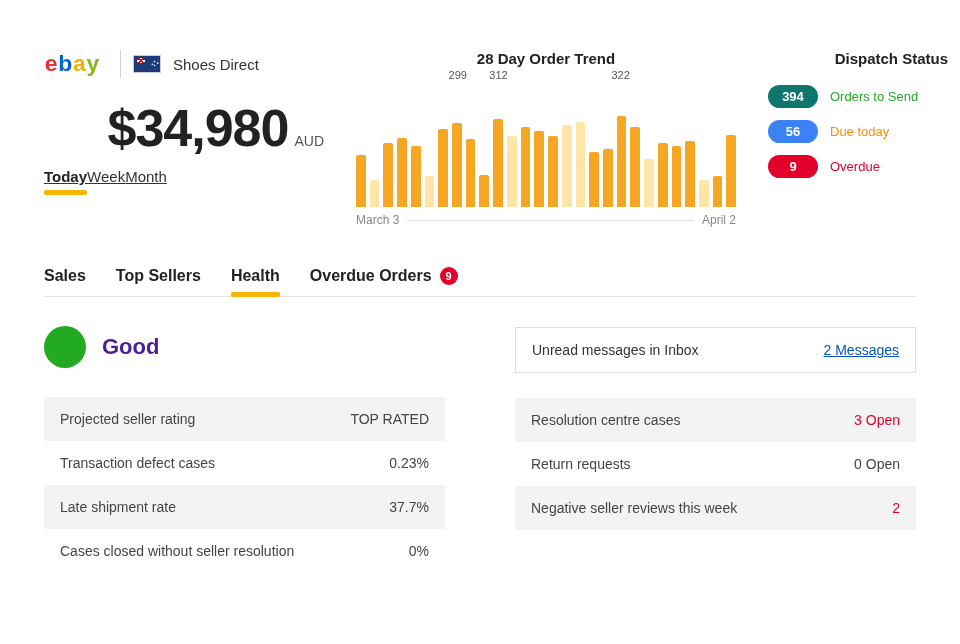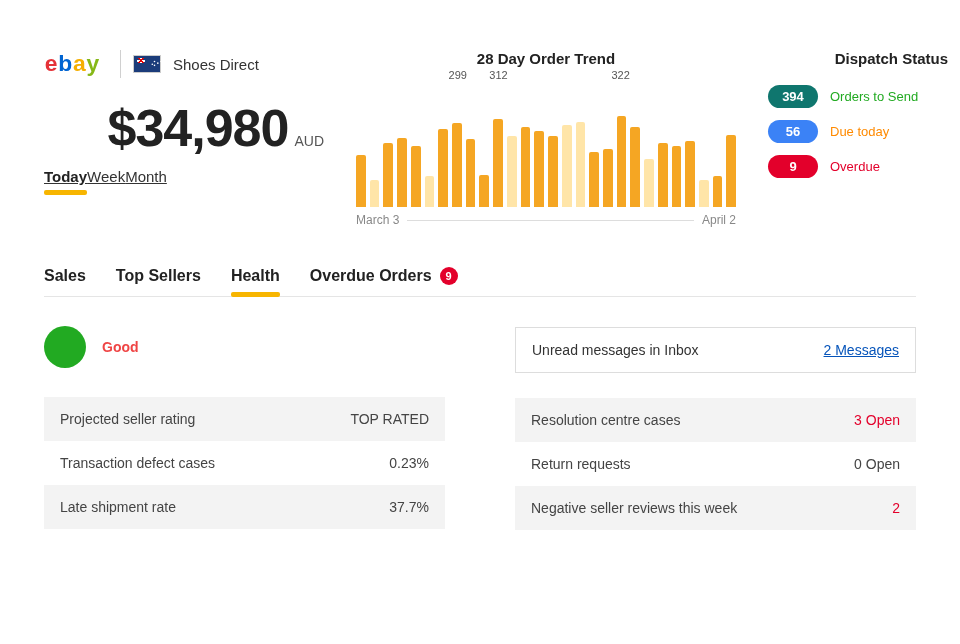--- a/index.html
+++ b/index.html
@@ -65,21 +65,21 @@
   .mtab { font-size:16px; font-weight:700; color:#222; padding:0 0 11px 0; position:relative; cursor:pointer;}
   .mtab.active::after{ content:""; position:absolute; left:0; right:0; bottom:-1px; height:5px; background:#f7b500; border-radius:2px;}
   .mtab.with-badge { display:flex; align-items:center; gap:8px; font-weight:600;}
   .badge { width:18px; height:18px; border-radius:50%; background:#e3002b; color:#fff; font-size:11px; font-weight:700; display:flex; align-items:center; justify-content:center;}
 
   
   .health-grid { display:flex; gap:70px; margin-top:30px;}
   .health-left, .health-right { flex:1;}
   .good-row { display:flex; align-items:center; gap:16px; margin-bottom:30px; height:40px;}
   .good-dot { width:42px; height:42px; border-radius:50%; background:#22aa22;}
-  .good-text { font-size:14px; font-weight:600; color:#ef4444;}
+  .good-text { font-size:22px; font-weight:600; color:#4c1d95;}
   .inbox-note { border:1px solid #ddd; padding:14px 16px; display:flex; justify-content:space-between; align-items:center; font-size:14px; margin-bottom:25px;}
   .inbox-link { color:#0654ba; text-decoration:underline; cursor:pointer;margin-left:7px;}
 
   .kv-list .kv { display:flex; justify-content:space-between; padding:14px 16px; font-size:14px; color:#444;}
   .kv-list .kv:nth-child(odd) { background:#f3f3f3;}
   .kv .v.red { color:#e3002b;margin-left:10px;}
 </style>
 </head>
 <body>
 
@@ -201,20 +201,24 @@
             <span class="v">TOP RATED</span>
           </div>
           <div class="kv">
             <span>Transaction defect cases</span>
             <span class="v">0.23%</span>
           </div>
           <div class="kv">
             <span>Late shipment rate</span>
             <span class="v">37.7%</span>
           </div>
+          <div class="kv">
+            <span>Cases closed without seller resolution</span>
+            <span class="v">0%</span>
+          </div>
         </div>
     </div>
     <div class="health-right">
       <div class="inbox-note">
         <span>Unread messages in Inbox</span>
         <span class="inbox-link">2 Messages</span>
       </div>
       <div class="kv-list" id="kv-right">
           <div class="kv">
             <span>Resolution centre cases</span>

